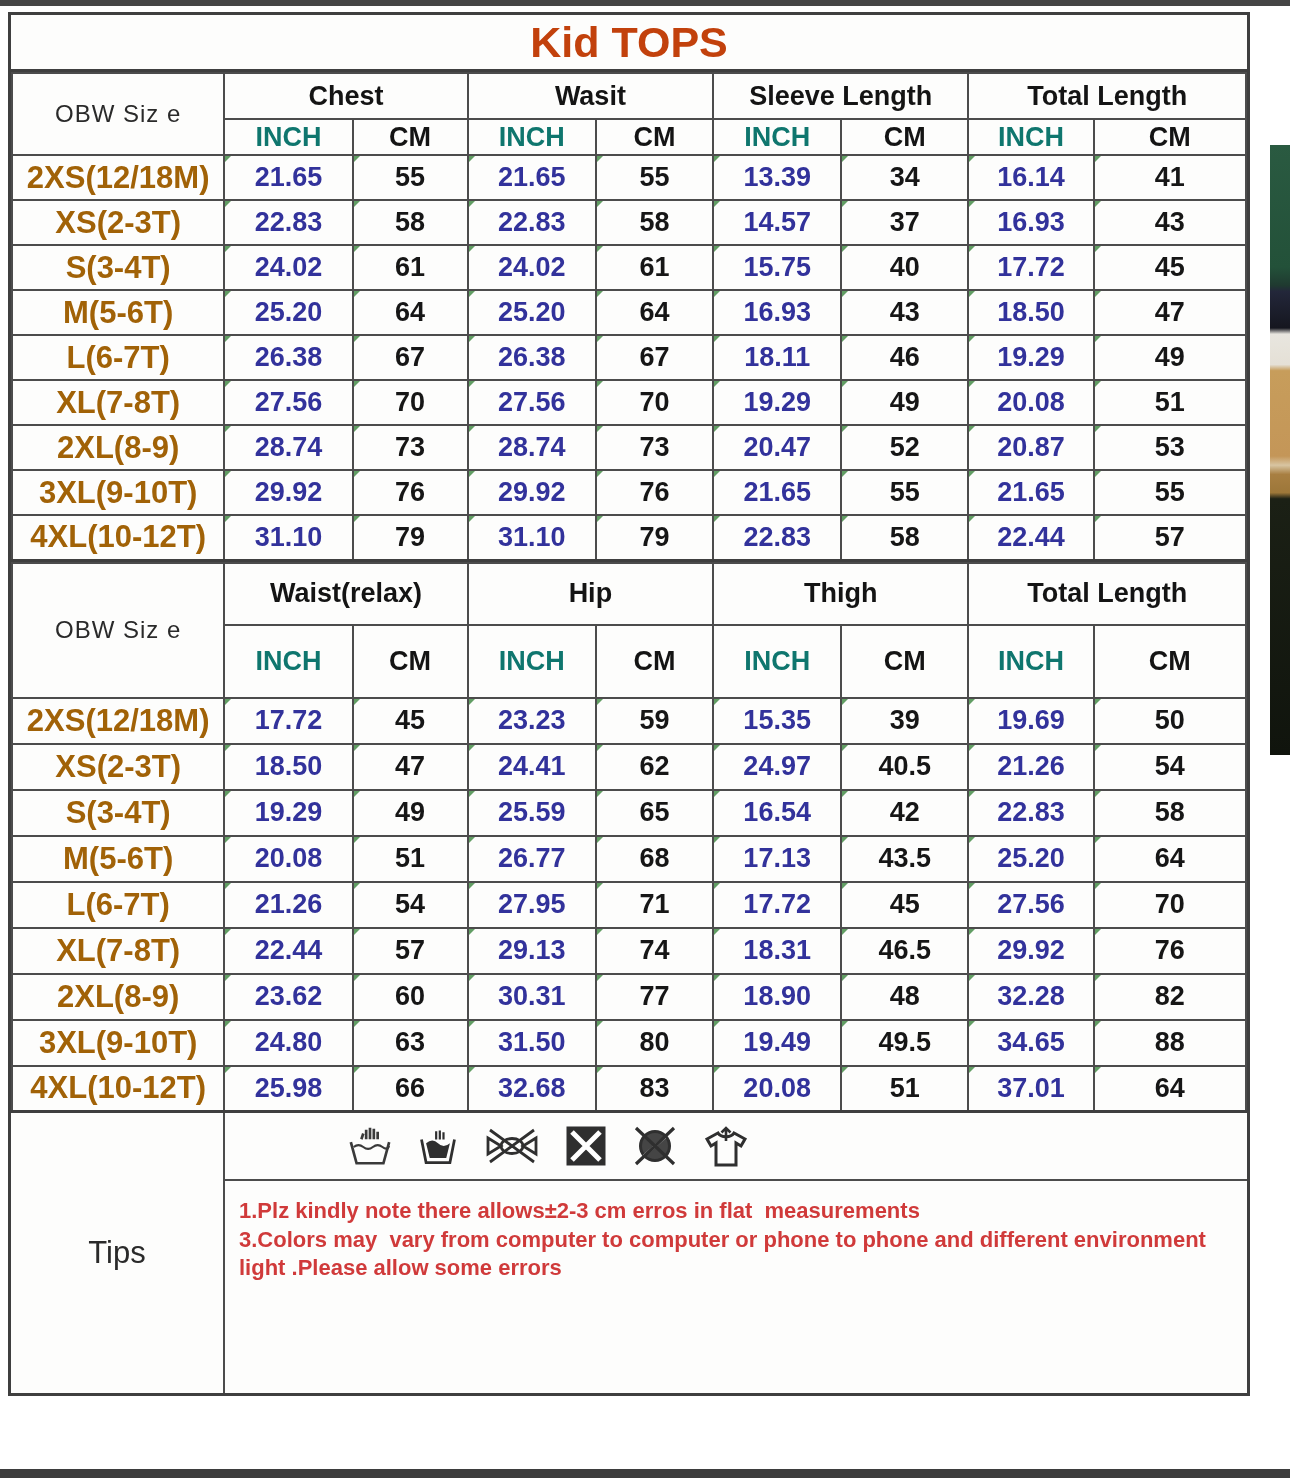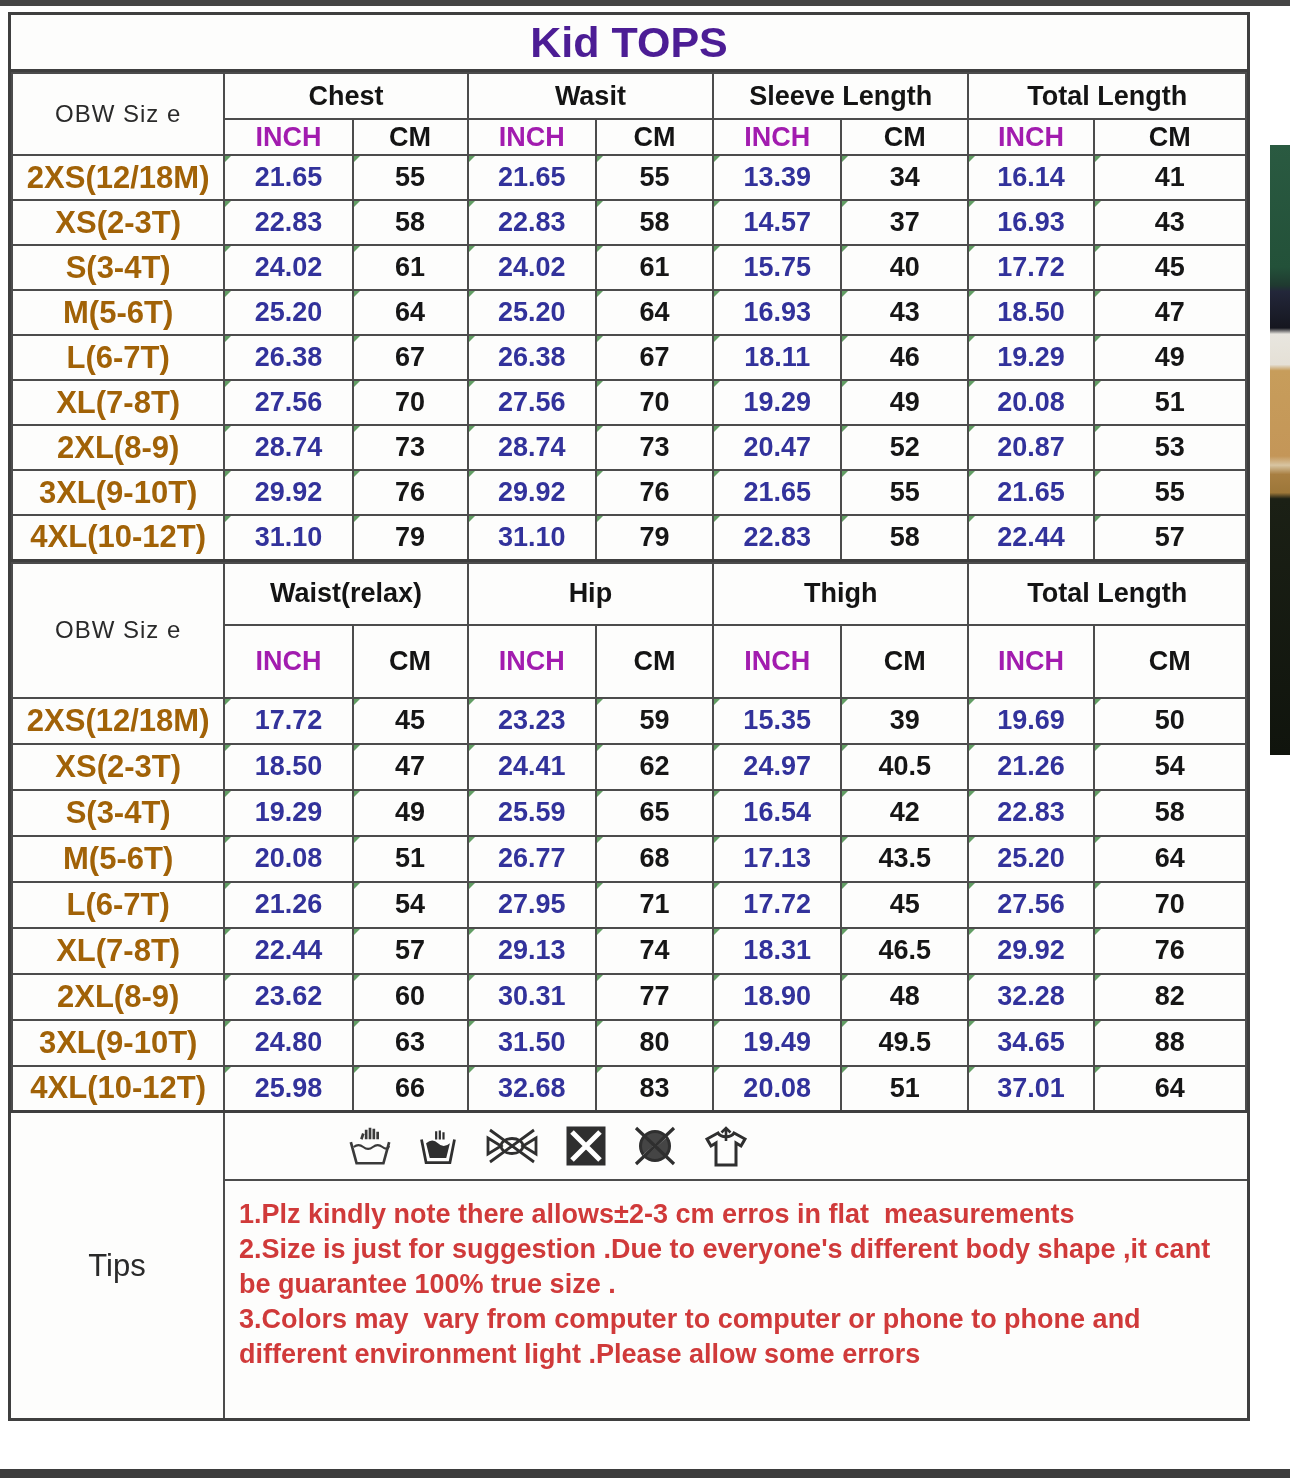--- a/index.html
+++ b/index.html
@@ -17,34 +17,34 @@
   .sheet {
     position:absolute; left:8px; top:12px; width:1236px;
     background:#fdfdfc;
     border:3px solid #3f3f3f;
   }
   .sheet > div, .sheet > table { border-bottom:3px solid #3f3f3f; }
   .sheet > *:last-child { border-bottom:none; }
 
   .section-title {
     display:flex; align-items:center; justify-content:center;
-    font-weight:bold; color:#4c1d95;
+    font-weight:bold; color:#c2410c;
   }
   .section-title.tops { height:54px; font-size:43px; }
   .section-title.bottoms { height:64px; font-size:41px; }
 
   table { border-collapse:collapse; width:100%; table-layout:fixed; }
   td {
     border:2px solid #4c4c4c;
     text-align:center; vertical-align:middle;
     overflow:hidden; padding:0;
   }
   .group-cell { font-size:27px; font-weight:bold; color:#141414; }
   .size-head  { font-size:24px; font-weight:normal; color:#2a2a2a; letter-spacing:1px; }
-  .unit-inch  { font-size:27px; font-weight:bold; color:#a21caf; }
+  .unit-inch  { font-size:27px; font-weight:bold; color:#0f766e; }
   .unit-cm    { font-size:27px; font-weight:bold; color:#141414;border-radius:6px; }
 
   .size-cell  { font-size:31px; font-weight:bold; color:#a16207; }
   .inch-cell  { font-size:27px; font-weight:bold; color:#32329b; position:relative; }
   .cm-cell    { font-size:27px; font-weight:bold; color:#161616; position:relative; }
   .inch-cell::before, .cm-cell::before {
     content:""; position:absolute; top:0; left:0;
     border-top:6px solid #2e7d32; border-right:6px solid transparent;
     opacity:.75;
   }
@@ -71,21 +71,21 @@
     display:flex; align-items:center; gap:23px;
     padding-left:122px;
   }
   .icons-row svg { display:block; }
   .notes {
     padding:16px 18px 46px 14px;
     min-height:150px;
   }
   .notes p {
     margin:0; white-space:pre-wrap;
-    font-size:27px; font-weight:bold; line-height:1.3;
+    font-size:22px; font-weight:bold; line-height:1.3;
     color:#d03a3a;
   }
 
   
   .photo-strip {
     position:absolute; left:1270px; top:145px; width:20px; height:610px;
     background:linear-gradient(180deg,
       #2a5a41 0%,  #235139 20%, #1f3a30 23%,
       #23273a 24%, #15161f 30%,
       #e8e6df 31%, #e5e0d6 36%,
@@ -412,21 +412,20 @@
         </span>
         <span>
           <svg width="48" height="44" viewBox="0 0 48 44" fill="none" stroke="#2f2f2f" stroke-width="3">
             <path d="M16 9 L5 15 L9 22 L14 19 V41 H34 V19 L39 22 L43 15 L32 9 C29 14 19 14 16 9 Z"></path>
             <path d="M24 17 V4 M19.5 8.5 L24 4 L28.5 8.5" stroke-width="2.6"></path>
           </svg>
         </span>
       </div>
       <div class="notes">
         <p>1.Plz kindly note there allows±2-3 cm erros in flat  measurements</p>
-        <p>2.Size is just for suggestion .Due to everyone's different body shape ,it cant be guarantee 100% true size .</p>
         <p>3.Colors may  vary from computer to computer or phone to phone and different environment light .Please allow some errors</p>
       </div>
     </div>
   </div>
 
 </div>
 
 <div class="photo-strip"></div>
 <div class="edge-strip bottom"></div>
 

